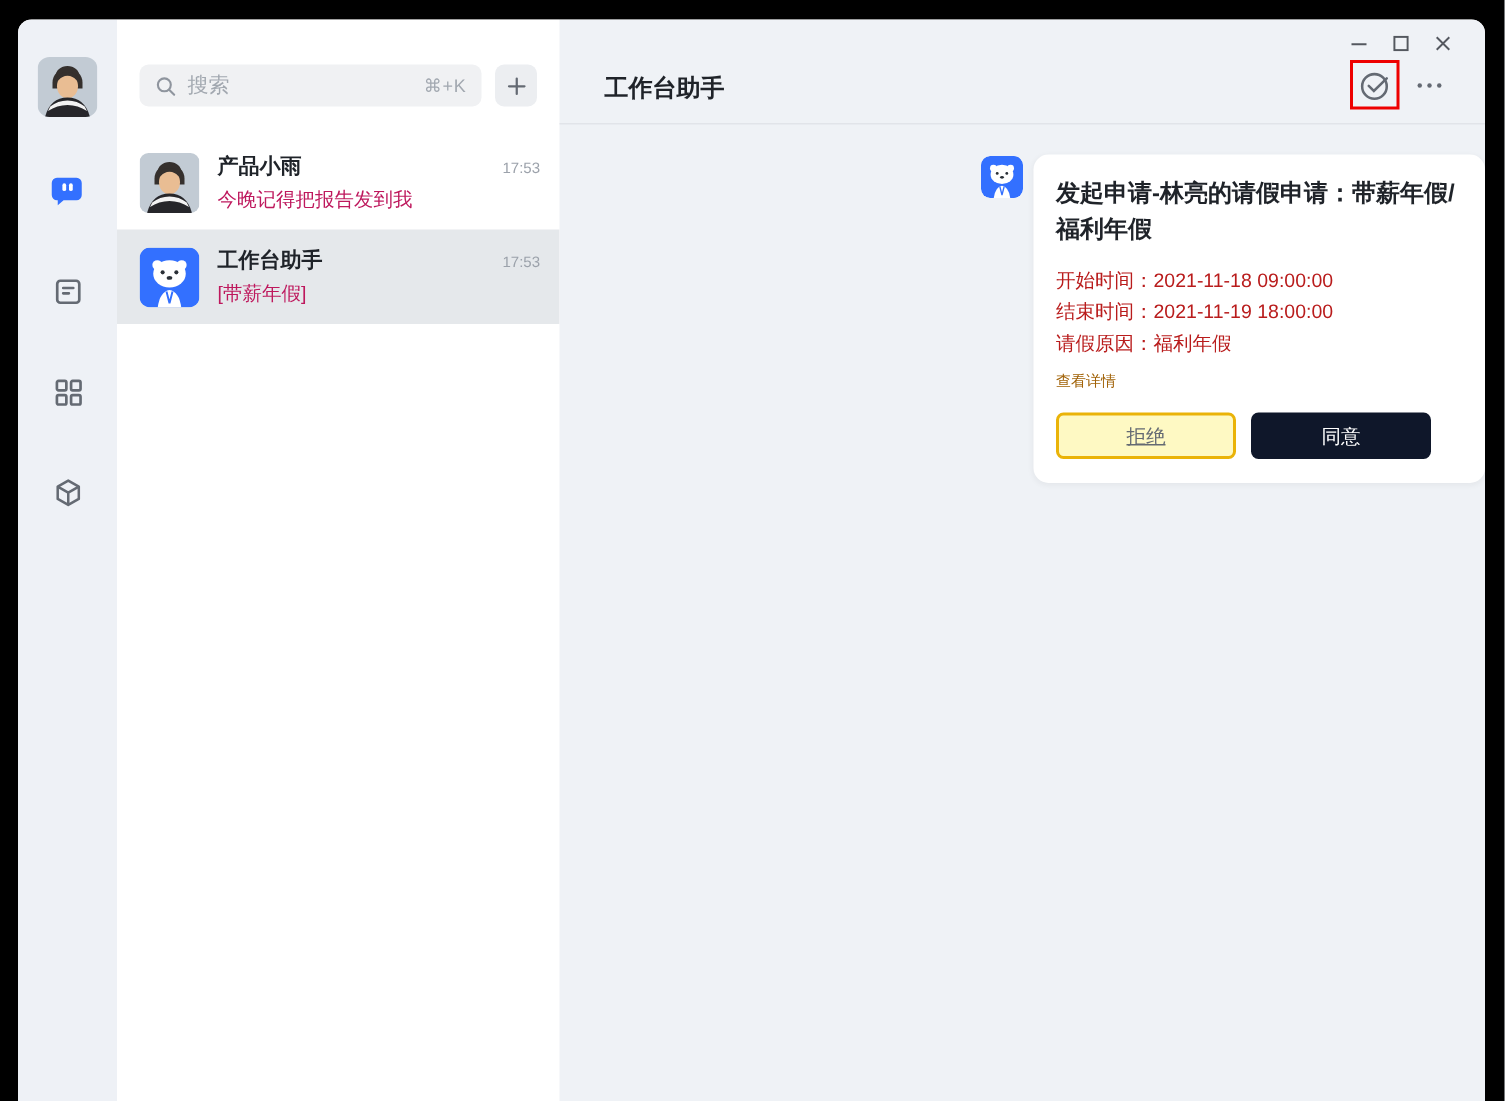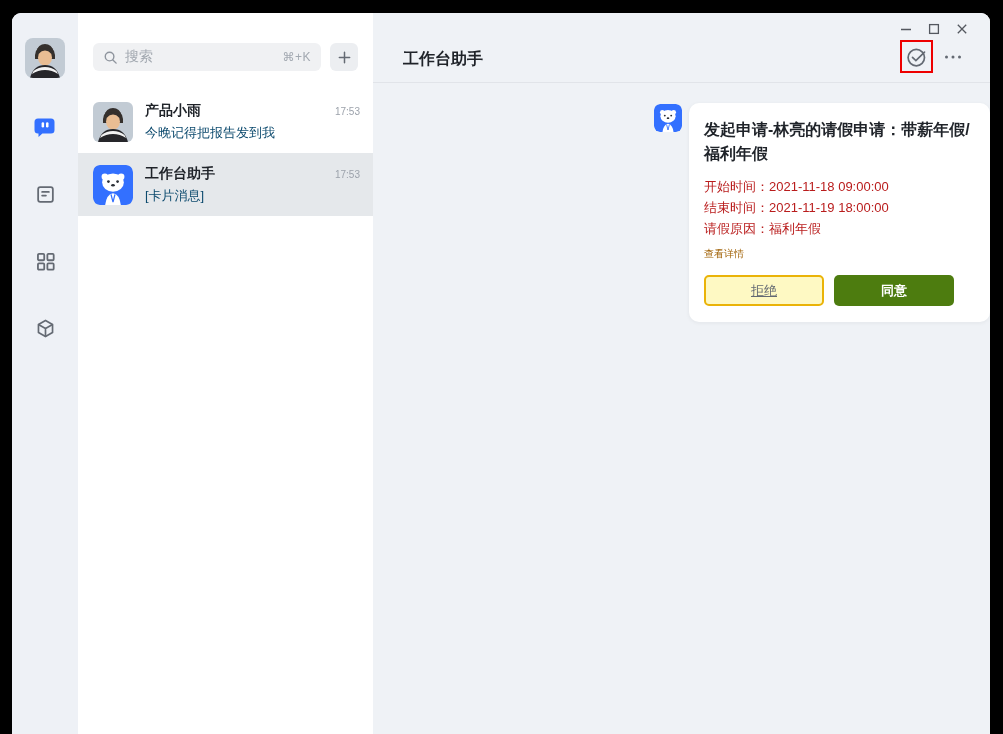--- a/index.html
+++ b/index.html
@@ -40,21 +40,21 @@
   }
   .chat-items { margin-top:19px; }
   .chat-item { height:63px; display:flex; align-items:center; padding:0 13px 0 15px; cursor:pointer; }
   .chat-item.selected { background:#e5e8eb; }
   .chat-avatar { width:40px; height:40px; border-radius:6px; overflow:hidden; flex-shrink:0; }
   .chat-texts { flex:1; margin-left:12px; min-width:0; }
   .chat-top { display:flex; justify-content:space-between; align-items:baseline; }
   .chat-name { font-size:14px; font-weight:700; color:#1f2329;text-align:right; }
   .chat-time { font-size:10px; color:#9ca2ab; flex-shrink:0; margin-left:8px; }
   .chat-preview {
-    font-size:13px; color:#0c4a6e; margin-top:4px;
+    font-size:13px; color:#be185d; margin-top:4px;
     white-space:nowrap; overflow:hidden; text-overflow:ellipsis;
   }
   
   .main { flex:1; background:#eff2f6; position:relative; }
   .win-controls { position:absolute; top:5px; right:14px; display:flex; align-items:center; }
   .win-btn { width:28px; height:22px; display:flex; align-items:center; justify-content:center; cursor:pointer; }
   .main-header { height:70px; border-bottom:1px solid #e1e4e9; position:relative; }
   .main-title { position:absolute; left:30px; top:36px; font-size:16px; font-weight:700; color:#1f2329; }
   .header-actions { position:absolute; right:24px; top:27px; display:flex; align-items:center; gap:7px; }
   .annotation-box {
@@ -72,21 +72,21 @@
   .card-title { font-size:16px; font-weight:700; color:#1f2329; line-height:24px; }
   .card-fields { margin-top:10px; }
   .card-field { font-size:13px; color:#b91c1c; line-height:21px; }
   .card-link { margin-top:8px; font-size:10px; color:#a16207; cursor:pointer; width:fit-content; }
   .card-buttons { margin-top:14px; display:flex; gap:10px; }
   .btn {
     width:120px; height:31px; border-radius:5px; font-size:13px;
     display:flex; align-items:center; justify-content:center; cursor:pointer;
   }
   .btn-reject { background:#fef9c3; border:2px solid #eab308; color:#646a73;text-decoration:underline; }
-  .btn-approve { background:#4d7c0f; color:#fff; border:none;font-weight:bold; }
+  .btn-approve { background:#0f172a; color:#fff; border:none; }
 </style>
 </head>
 <body>
 
 <div class="window">
 
   <div class="rail">
     <div class="rail-avatar">
       <svg width="40" height="40" viewBox="0 0 40 40">
         <rect width="40" height="40" fill="#c2cbd4"></rect>
@@ -181,21 +181,21 @@
             <ellipse cx="14" cy="14.2" rx="1.3" ry="0.9" fill="#2a2f36"></ellipse>
             <path d="M8.5 28 Q9.5 20.5 14 19.8 Q18.5 20.5 19.5 28 Z" fill="#fff"></path>
             <path d="M12.6 20.5 L14 26 L15.4 20.5" fill="none" stroke="#3370ff" stroke-width="0.9"></path>
           </svg>
         </div>
         <div class="chat-texts">
           <div class="chat-top">
             <span class="chat-name">工作台助手</span>
             <span class="chat-time">17:53</span>
           </div>
-          <div class="chat-preview">[卡片消息]</div>
+          <div class="chat-preview">[带薪年假]</div>
         </div>
       </div>
     </div>
   </div>
 
   <div class="main">
 
     <div class="win-controls">
       <div class="win-btn">
         <svg width="12" height="12" viewBox="0 0 12 12">

